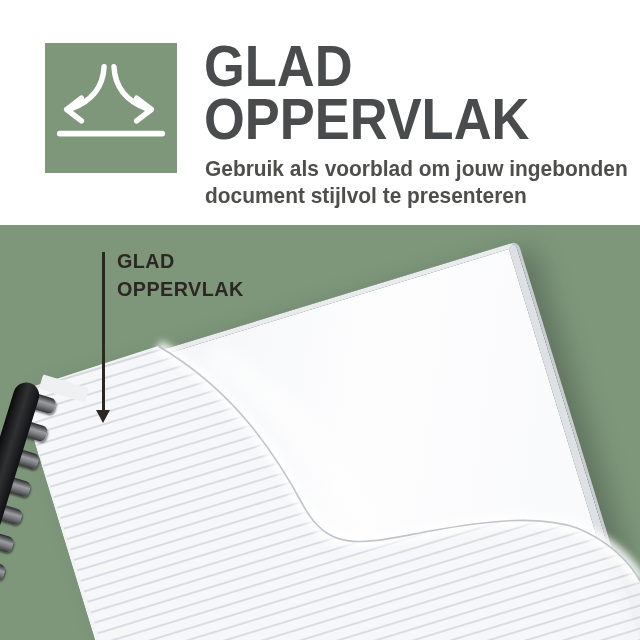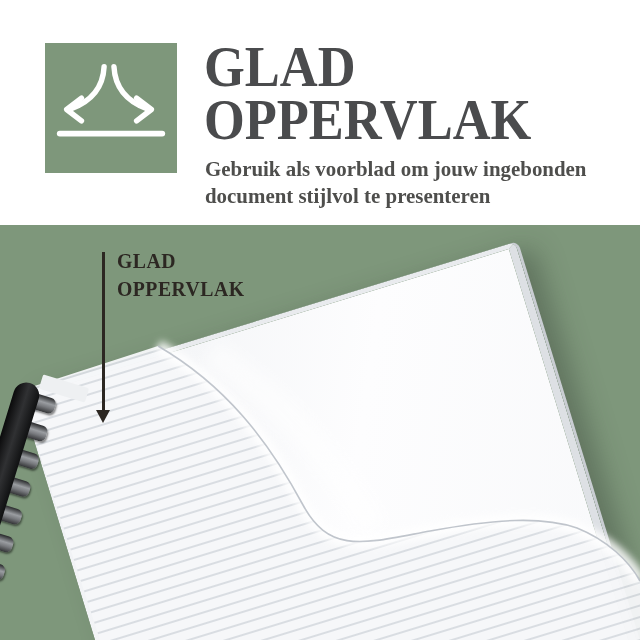--- a/index.html
+++ b/index.html
@@ -1,17 +1,17 @@
 <!DOCTYPE html>
 <html><head>
 <meta charset="utf-8">
 <style>
   html,body{margin:0;padding:0;background:#fff;}
   .stage{position:relative;width:640px;height:640px;background:#ffffff;overflow:hidden;
-         font-family:Liberation Serif, serif;}
+         font-family:Liberation Sans, sans-serif;}
 
   
   .top-band{position:absolute;left:0;top:0;width:640px;height:225px;background:#ffffff;}
 
   .icon-box{position:absolute;left:45px;top:43px;width:132px;height:130px;background:#7E977B;}
   .icon-box svg{position:absolute;left:0;top:0;width:100%;height:100%;}
 
   .headline{position:absolute;left:204px;top:40px;font-size:57px;line-height:53px;
             font-weight:bold;color:#4A4B4D;white-space:nowrap;letter-spacing:0px;
             transform:scaleX(.92);transform-origin:0 0;}

